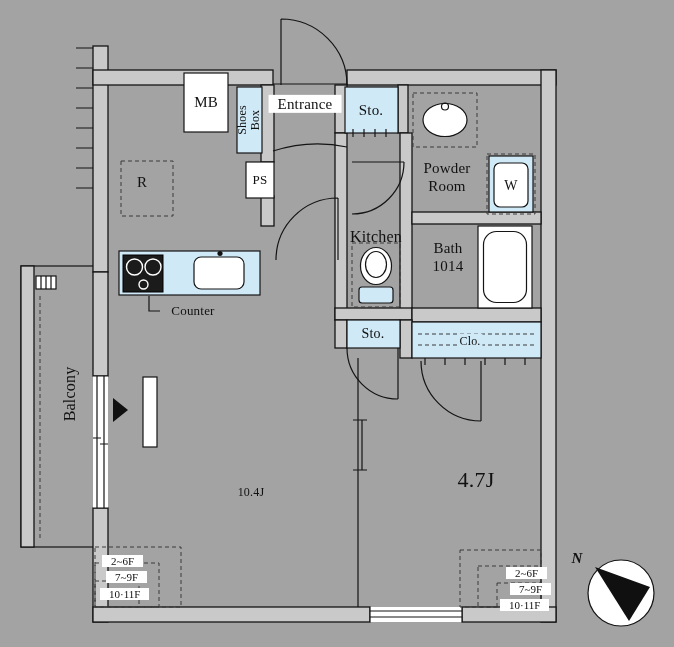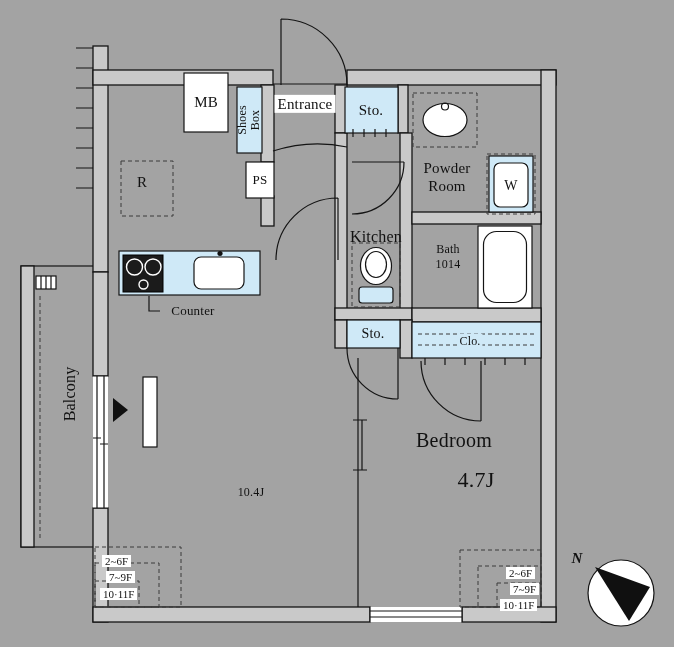--- a/index.html
+++ b/index.html
@@ -14,21 +14,21 @@
   .water{fill:#cfe9f7;stroke:#141414;stroke-width:1.2}
   .dash{fill:none;stroke:#3a3a3a;stroke-width:1;stroke-dasharray:4 3}
   .dark{fill:#1b1b1b;stroke:#000;stroke-width:1}
   .wstroke{fill:none;stroke:#fff;stroke-width:1.4}
   .blk{fill:#101010;stroke:none}
   
   .lbl{position:absolute;transform:translate(-50%,-50%);white-space:pre-line;
        text-align:center;line-height:1.22;letter-spacing:.2px}
   .lblL{position:absolute;transform:translate(0,-50%);white-space:nowrap}
   .rot{transform:translate(-50%,-50%) rotate(-90deg)}
-  .bgw{background:#fff;padding:0 3px}
+  .bgw{background:#fff;padding:0 9px}
   .bgb{background:#cfe9f7;padding:0 2px}
   .small{font-size:11px}
   .north{font-style:italic;font-weight:600}
 </style>
 </head>
 <body>
 
 <div class="plan">
 
 <svg width="674" height="647" viewBox="0 0 674 647">
@@ -178,28 +178,27 @@
   <div class="lbl rot" style="left:249px;top:120px;font-size:12px;line-height:1.1">Shoes
 Box</div>
   <div class="lbl bgw" style="left:305px;top:104px;font-size:15px">Entrance</div>
   <div class="lbl" style="left:371px;top:110px;font-size:15px">Sto.</div>
   <div class="lbl" style="left:447px;top:177px;font-size:15px">Powder
 Room</div>
   <div class="lbl" style="left:511px;top:186px;font-size:14px">W</div>
   <div class="lbl" style="left:260px;top:180px;font-size:13px">PS</div>
   <div class="lbl" style="left:142px;top:182px;font-size:15px">R</div>
   <div class="lbl" style="left:376px;top:237px;font-size:16px">Kitchen</div>
-  <div class="lbl" style="left:448px;top:257px;font-size:12px">Bath
+  <div class="lbl" style="left:448px;top:257px;font-size:15px">Bath
 1014</div>
   <div class="lbl" style="left:373px;top:334px;font-size:14px">Sto.</div>
   <div class="lbl bgb" style="left:470px;top:341px;font-size:12px">Clo.</div>
   <div class="lbl" style="left:193px;top:311px;font-size:13px">Counter</div>
   <div class="lbl rot" style="left:70px;top:394px;font-size:16px">Balcony</div>
   <div class="lbl" style="left:251px;top:492px;font-size:12px">10.4J</div>
-  <div class="lbl" style="left:454px;top:440px;font-size:20px">Bedroom</div>
   <div class="lbl" style="left:476px;top:480px;font-size:22px">4.7J</div>
   <div class="lbl north" style="left:577px;top:558px;font-size:15px">N</div>
 
   <div class="lblL small bgw" style="left:102px;top:561px">2~6F</div>
   <div class="lblL small bgw" style="left:106px;top:577px">7~9F</div>
   <div class="lblL small bgw" style="left:100px;top:594px">10·11F</div>
   <div class="lblL small bgw" style="left:506px;top:573px">2~6F</div>
   <div class="lblL small bgw" style="left:510px;top:589px">7~9F</div>
   <div class="lblL small bgw" style="left:500px;top:605px">10·11F</div>
 

